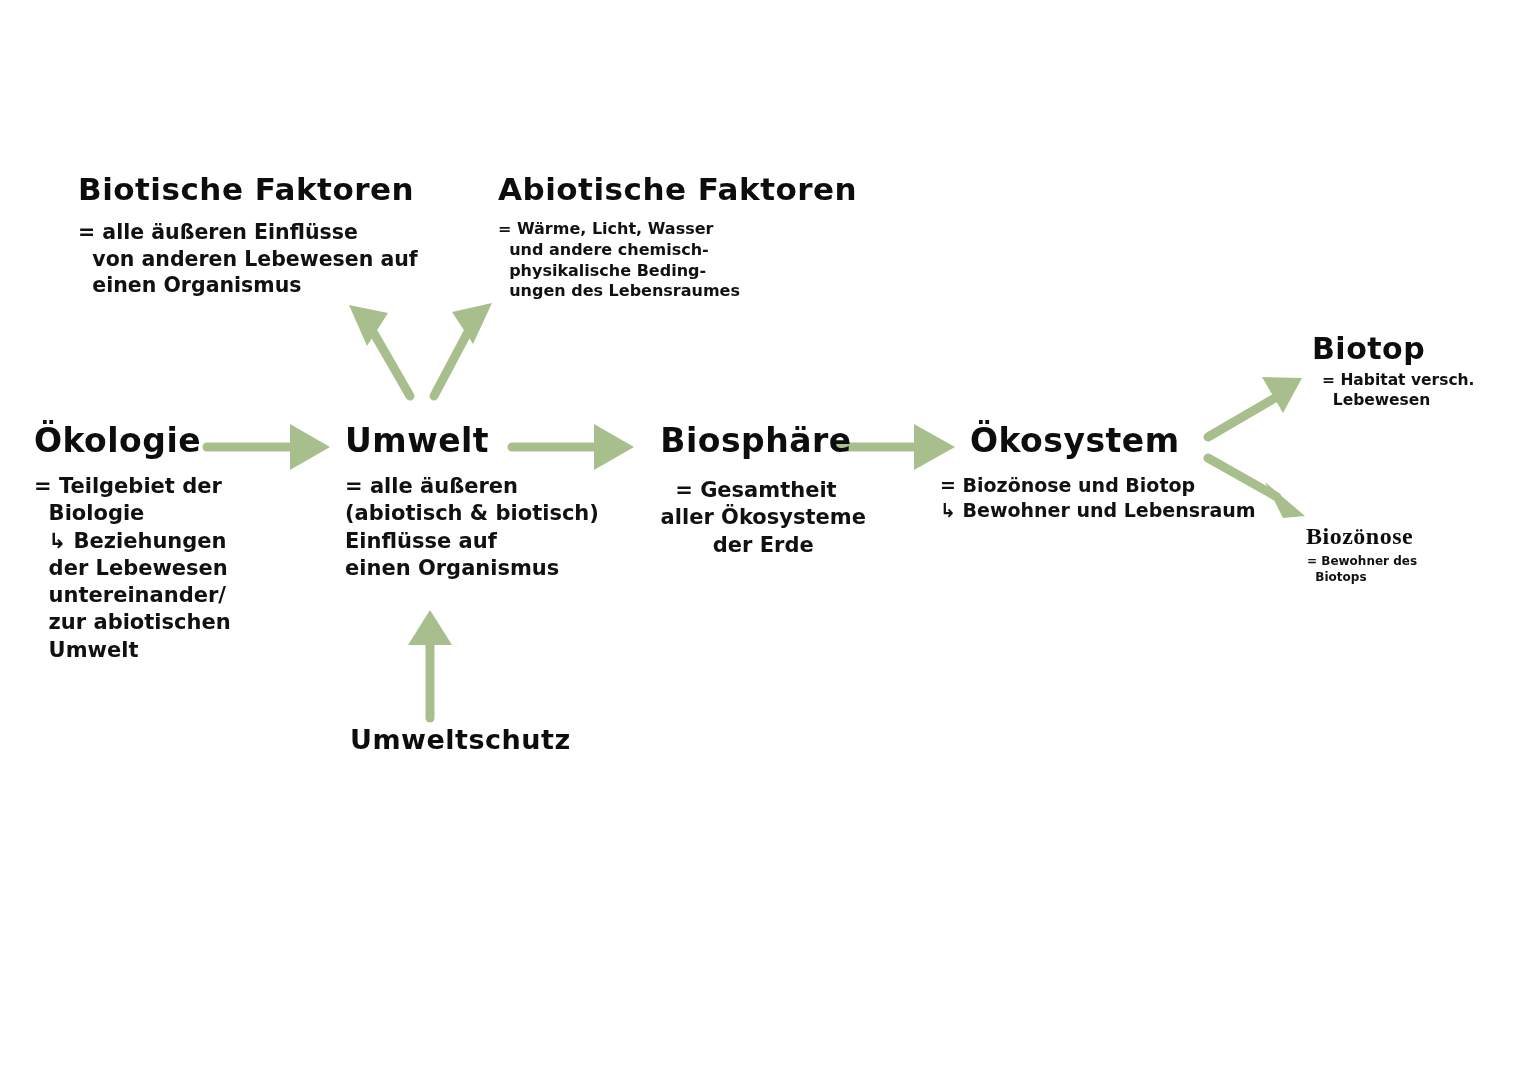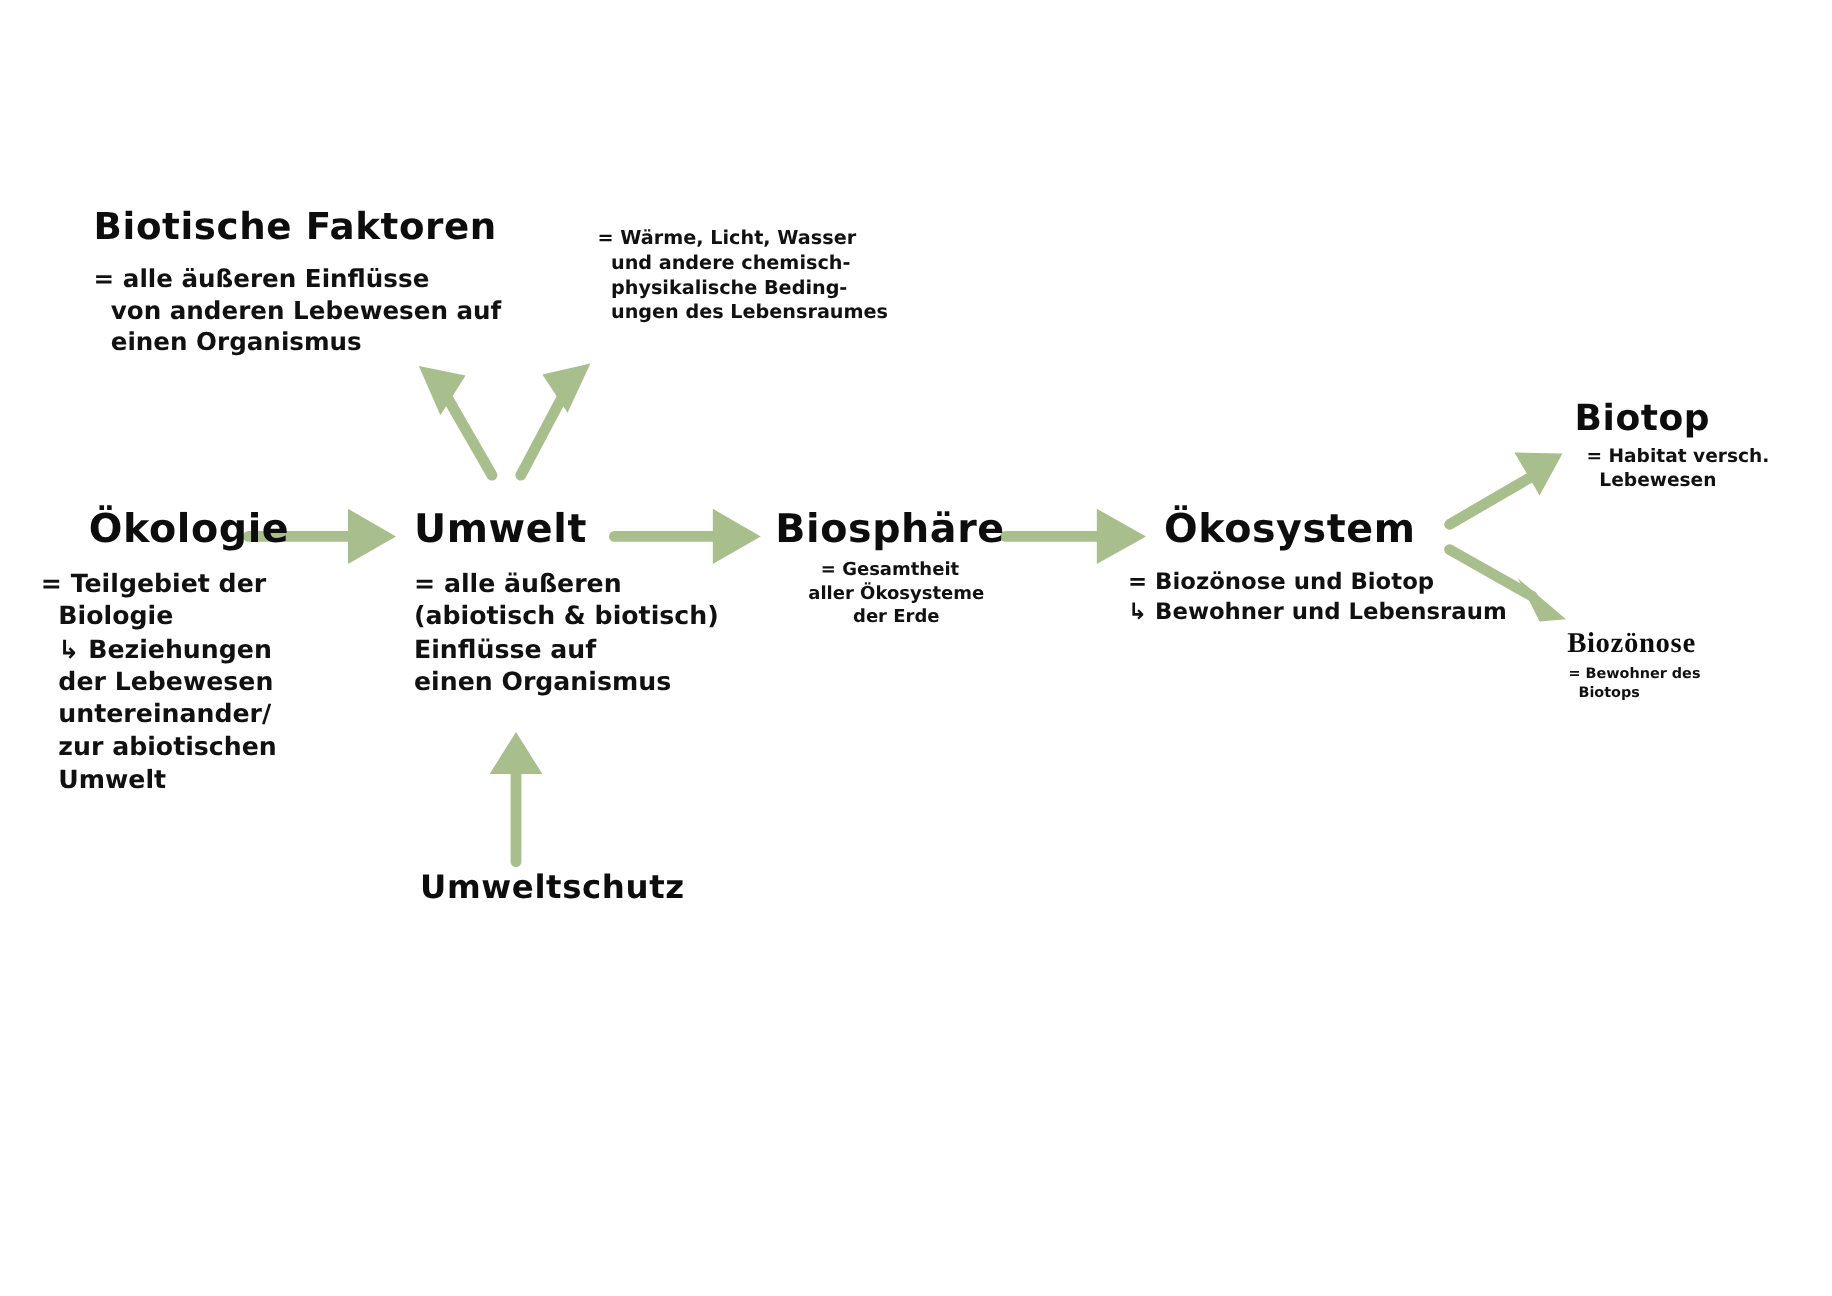--- a/index.html
+++ b/index.html
@@ -46,30 +46,30 @@
   
   #node-biotische-faktoren { left: 78px;  top: 174px; }
   #node-biotische-faktoren .node-title { font-size: 31px; }
   #node-biotische-faktoren .node-body  { font-size: 20.5px; margin-top: 14px; margin-left: 0px; }
 
   #node-abiotische-faktoren { left: 498px; top: 174px; }
   #node-abiotische-faktoren .node-title { font-size: 31px; }
   #node-abiotische-faktoren .node-body  { font-size: 16px; margin-top: 14px; margin-left: 0px; }
 
   #node-oekologie { left: 34px; top: 424px; }
-  #node-oekologie .node-title { font-size: 33px; margin-left: 40px; }
+  #node-oekologie .node-title { font-size: 33px; }
   #node-oekologie .node-body  { font-size: 21px; margin-top: 16px; }
 
   #node-umwelt { left: 345px; top: 424px; }
   #node-umwelt .node-title { font-size: 33px; }
   #node-umwelt .node-body  { font-size: 21px; margin-top: 16px; }
 
   #node-biosphaere { left: 646px; top: 424px; text-align: center; }
   #node-biosphaere .node-title { font-size: 33px; }
-  #node-biosphaere .node-body  { font-size: 15px; margin-top: 8px; }
+  #node-biosphaere .node-body  { font-size: 21px; margin-top: 20px; }
 
   #node-oekosystem { left: 970px; top: 424px; }
   #node-oekosystem .node-title { font-size: 33px; }
   #node-oekosystem .node-body  { font-size: 19px; margin-top: 16px; margin-left: -30px; }
 
   #node-biotop { left: 1312px; top: 334px; }
   #node-biotop .node-title { font-size: 30px; }
   #node-biotop .node-body  { font-size: 15.5px; margin-top: 6px; margin-left: 10px; }
 
   #node-biozoenose { left: 1306px; top: 524px; }
@@ -129,20 +129,21 @@
   </svg>
 
   <div class="node" id="node-biotische-faktoren">
     <div class="node-title">Biotische Faktoren</div>
     <div class="node-body">= alle äußeren Einflüsse
   von anderen Lebewesen auf
   einen Organismus</div>
   </div>
 
   <div class="node" id="node-abiotische-faktoren">
+    <div class="node-title">Abiotische Faktoren</div>
     <div class="node-body">= Wärme, Licht, Wasser
   und andere chemisch-
   physikalische Beding-
   ungen des Lebensraumes</div>
   </div>
 
   <div class="node" id="node-oekologie">
     <div class="node-title">Ökologie</div>
     <div class="node-body">= Teilgebiet der
   Biologie

